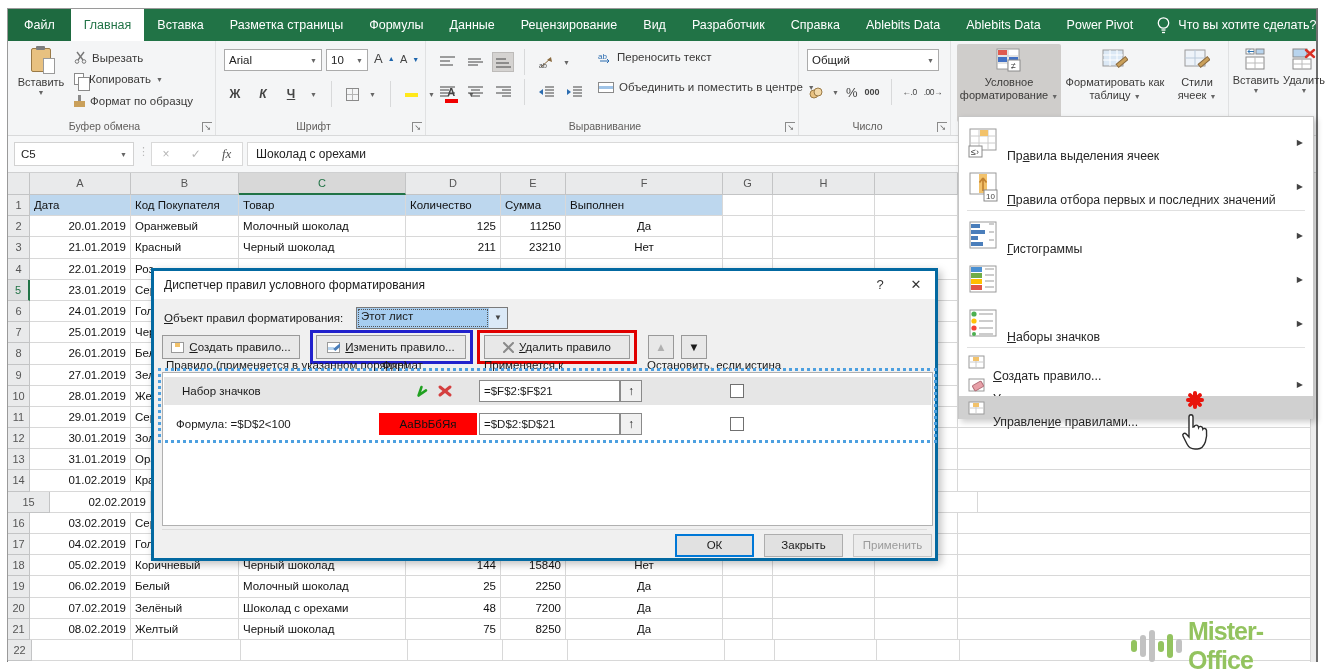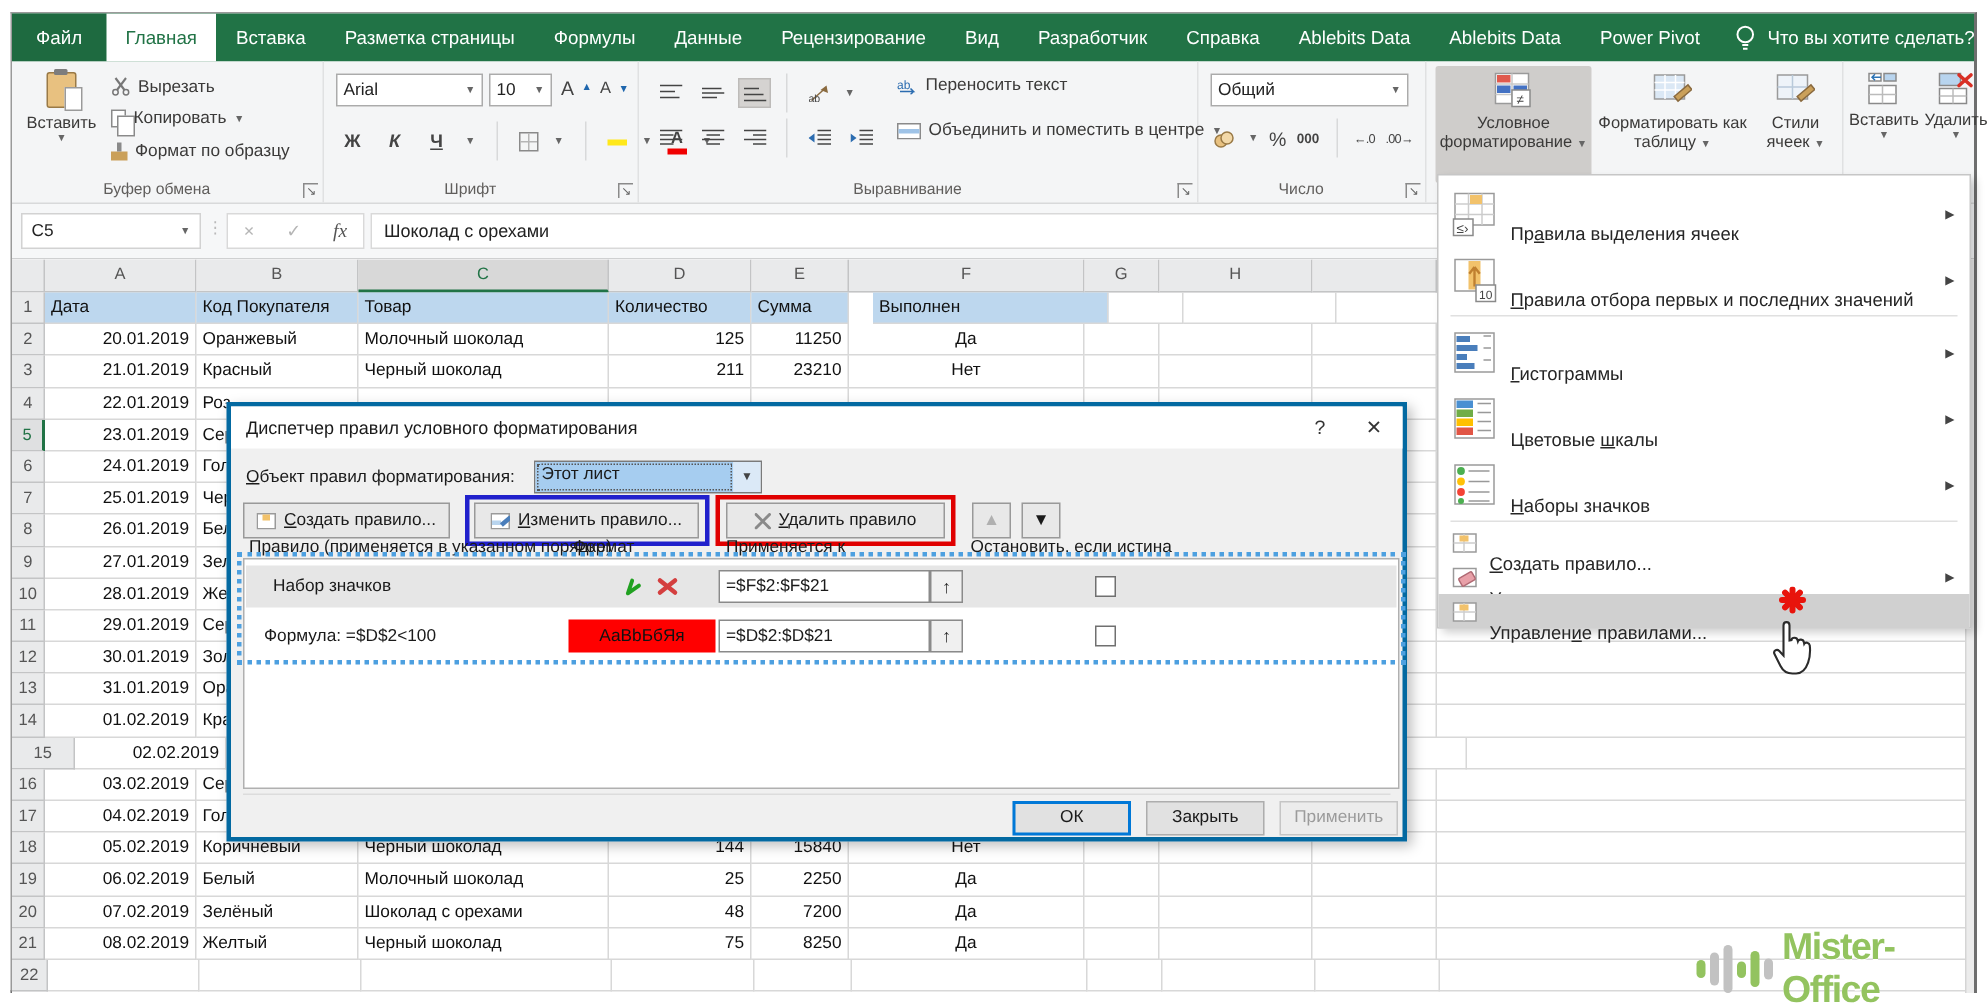--- a/index.html
+++ b/index.html
@@ -420,21 +420,21 @@
         <div class="hcell" style="width: 83px;"></div>
         <div class="hcell" style="width: 361px;"></div>
       </div>
       <div class="shrow">
         <div class="gut" style="width: 22px;">1</div>
         <div class="cell" style="width: 101px; background: rgb(189, 215, 238);">Дата</div>
         <div class="cell" style="width: 108px; background: rgb(189, 215, 238);">Код Покупателя</div>
         <div class="cell" style="width: 167px; background: rgb(189, 215, 238);">Товар</div>
         <div class="cell" style="width: 95px; background: rgb(189, 215, 238);">Количество</div>
         <div class="cell" style="width: 65px; background: rgb(189, 215, 238);">Сумма</div>
-        <div class="cell" style="width: 157px; background: rgb(189, 215, 238); margin-left: 16px;">Выполнен</div>
+        <div class="cell" style="width: 157px; background: rgb(189, 215, 238);">Выполнен</div>
         <div class="cell" style="width: 50px;"></div>
         <div class="cell" style="width: 102px;"></div>
         <div class="cell" style="width: 83px;"></div>
         <div class="cell" style="width: 361px;"></div>
       </div>
       <div class="shrow">
         <div class="gut" style="width: 22px;">2</div>
         <div class="cell" style="width: 101px; text-align: right;">20.01.2019</div>
         <div class="cell" style="width: 108px; text-align: left;">Оранжевый</div>
         <div class="cell" style="width: 167px; text-align: left;">Молочный шоколад</div>
@@ -842,21 +842,20 @@
             <rect x="4" y="4" width="11" height="5" fill="#4a90d2"></rect>
             <rect x="4" y="10" width="11" height="5" fill="#70ad47"></rect>
             <rect x="4" y="16" width="11" height="5" fill="#ffc000"></rect>
             <rect x="4" y="22" width="11" height="5" fill="#e15545"></rect>
             <line x1="18" y1="6" x2="27" y2="6" stroke="#999"></line>
             <line x1="18" y1="12" x2="27" y2="12" stroke="#999"></line>
             <line x1="18" y1="18" x2="27" y2="18" stroke="#999"></line>
             <line x1="18" y1="24" x2="27" y2="24" stroke="#999"></line>
           </svg>
         </span>
-        <span class="mlabel">Цветовые <u>ш</u>калы</span>
         <span class="marrow">▶</span>
       </div>
       <div class="mitem large">
         <span class="micon" style="width: 48px;">
           <svg width="32" height="32">
             <rect x="3" y="3" width="26" height="26" fill="#fff" stroke="#9a9a9a"></rect>
             <circle cx="7" cy="7" r="2.6" fill="#4caf50"></circle>
             <circle cx="7" cy="14" r="2.6" fill="#ffc107"></circle>
             <circle cx="7" cy="21" r="2.6" fill="#f44336"></circle>
             <circle cx="7" cy="27" r="2" fill="#4caf50"></circle>

